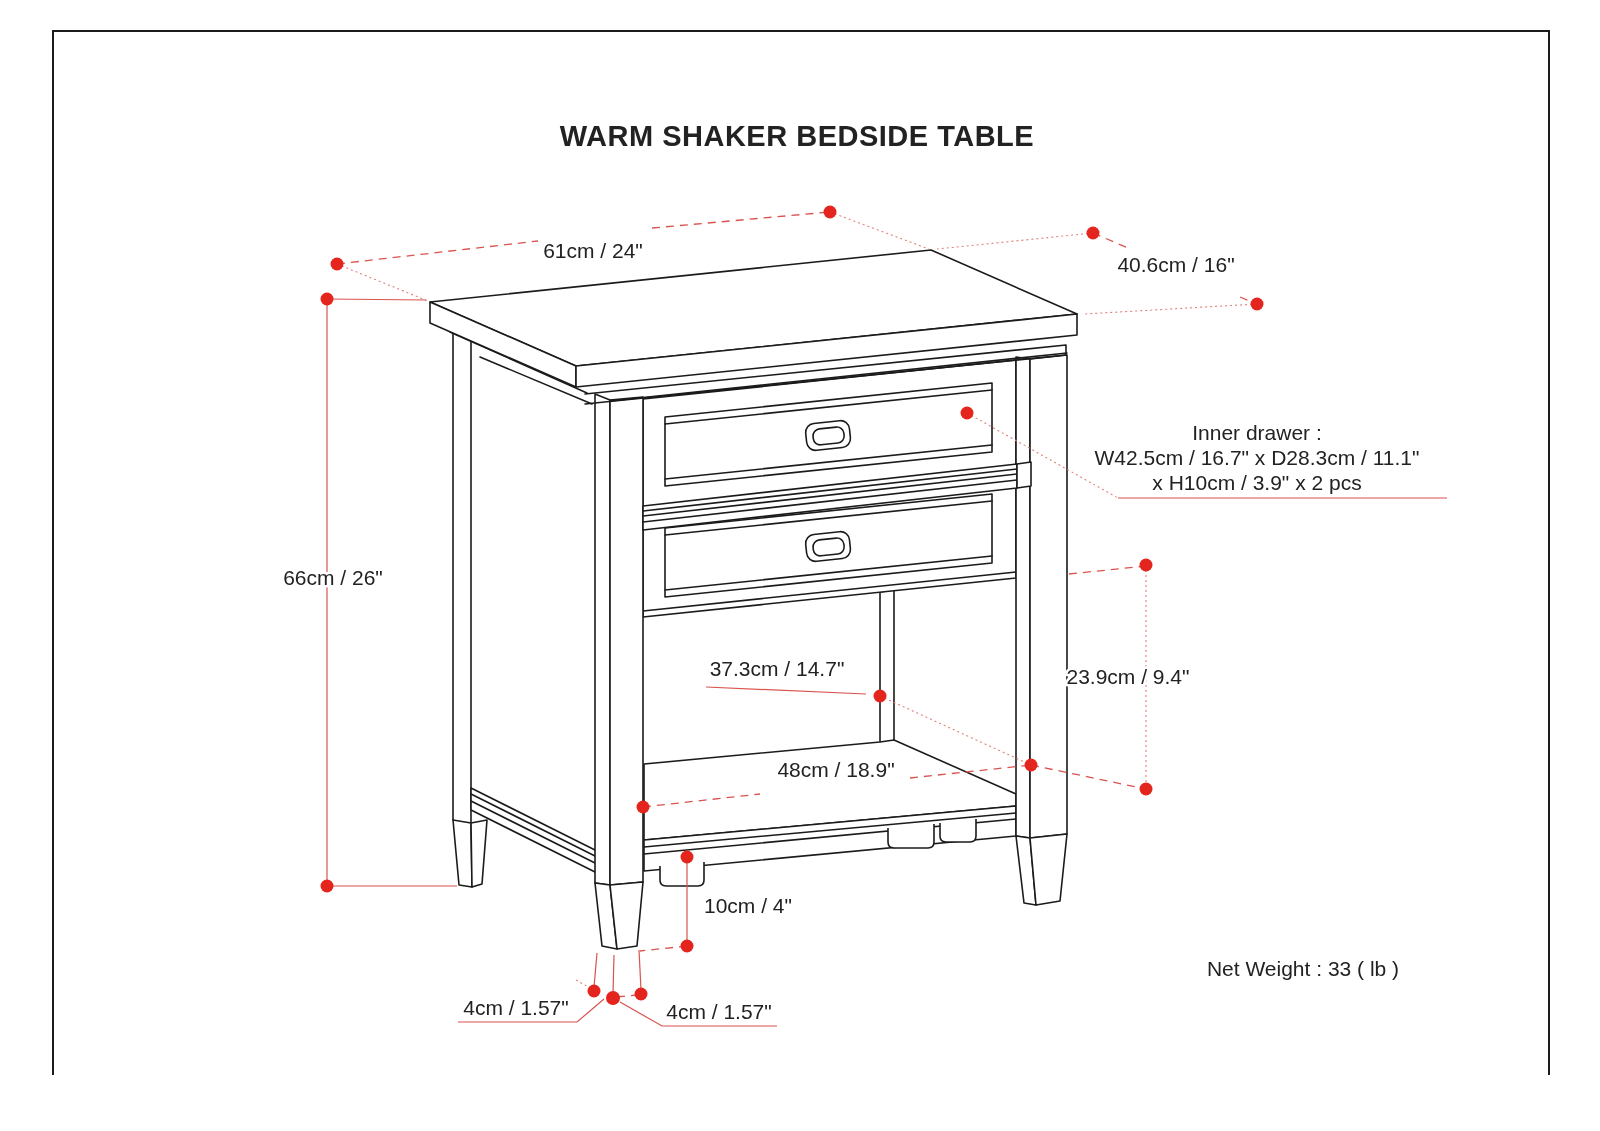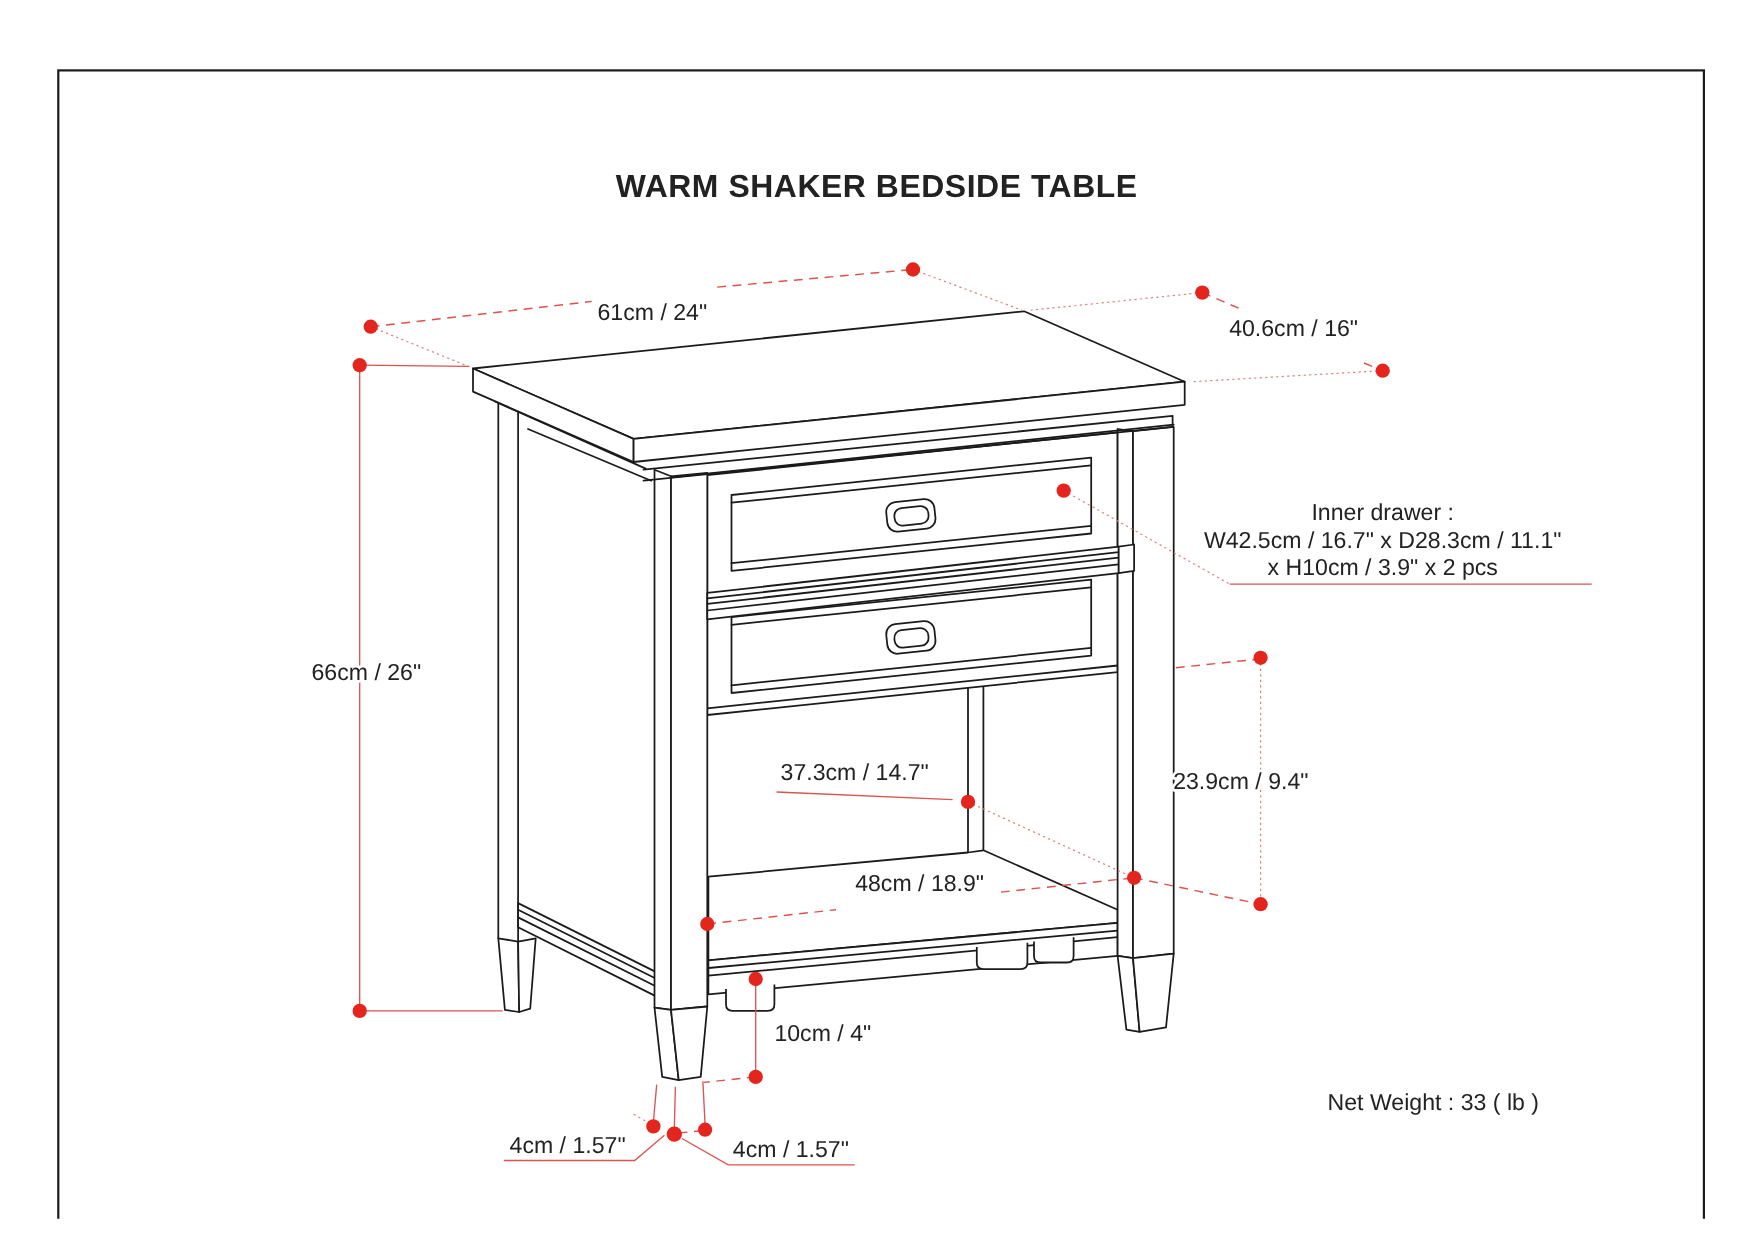--- a/index.html
+++ b/index.html
@@ -1,16 +1,16 @@
 <!DOCTYPE html>
 <html><head>
 <meta charset="utf-8">
 <style>
   html,body{margin:0;padding:0;background:#ffffff;}
-  .page{position:relative;width:1600px;height:1075px;background:#fff;font-family:"Liberation Sans",sans-serif;margin-top:33px;}
+  .page{position:relative;width:1600px;height:1075px;background:#fff;font-family:"Liberation Sans",sans-serif;}
   svg{display:block;}
   .ink{stroke:#1b1b1b;fill:none;stroke-width:1.6;stroke-linejoin:round;stroke-linecap:round;}
   .inkfill{stroke:#1b1b1b;fill:#ffffff;stroke-width:1.6;stroke-linejoin:round;}
   .red-solid{stroke:#d9534f;fill:none;stroke-width:1.2;}
   .red-dash{stroke:#d9534f;fill:none;stroke-width:1.3;stroke-dasharray:8 6;}
   .red-dot{stroke:#e08078;fill:none;stroke-width:1.1;stroke-dasharray:2 3;}
   .dim-dot{fill:#e3251d;stroke:none;}
   text{font-family:"Liberation Sans",sans-serif;fill:#222;paint-order:stroke;stroke:#ffffff;stroke-width:5px;stroke-linejoin:round;}
   .lbl{font-size:21px;}
   .title{font-size:29px;font-weight:bold;letter-spacing:.5px;}

